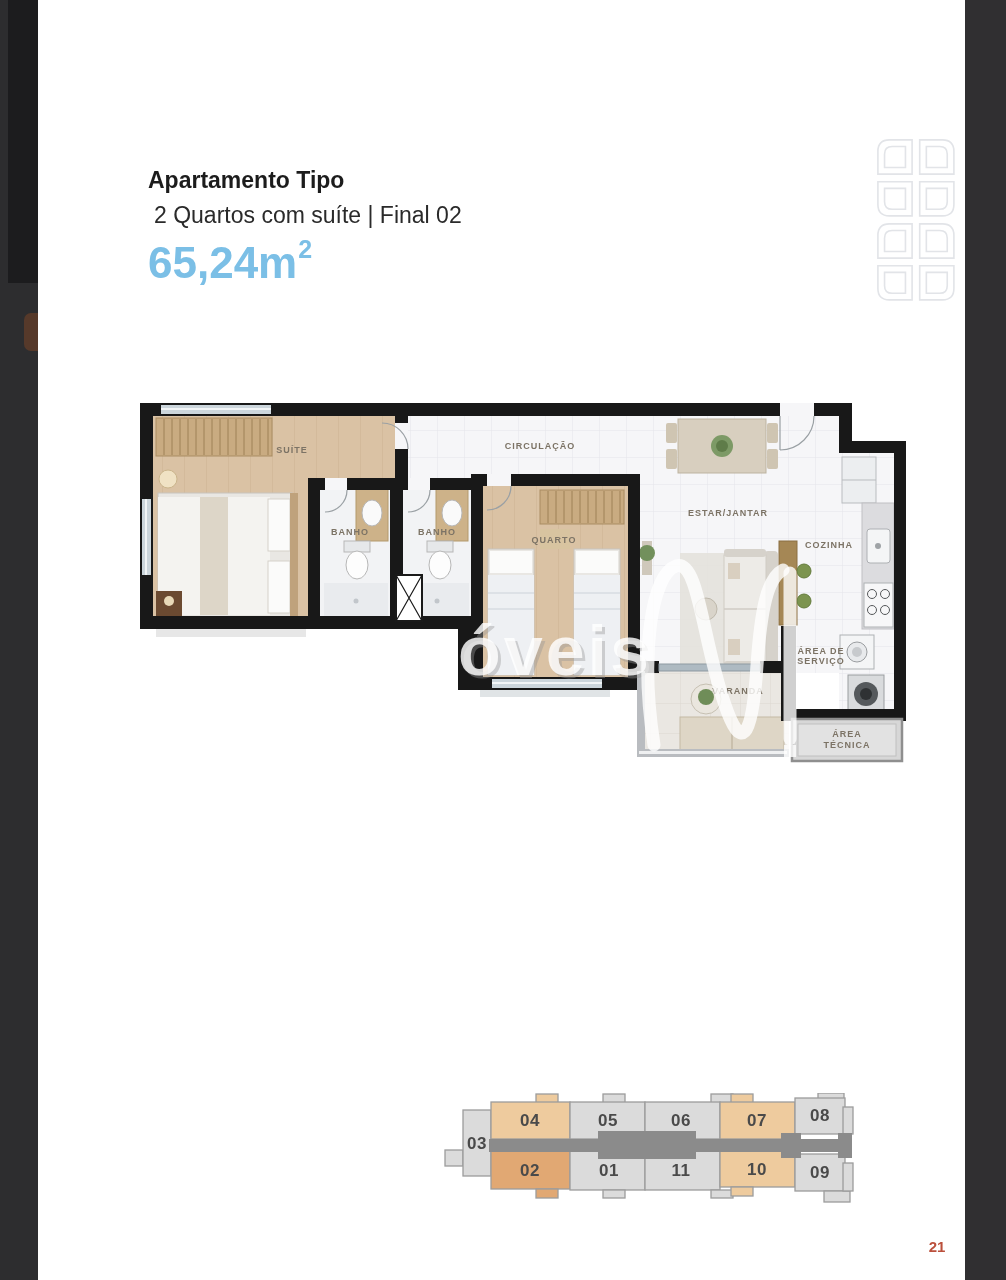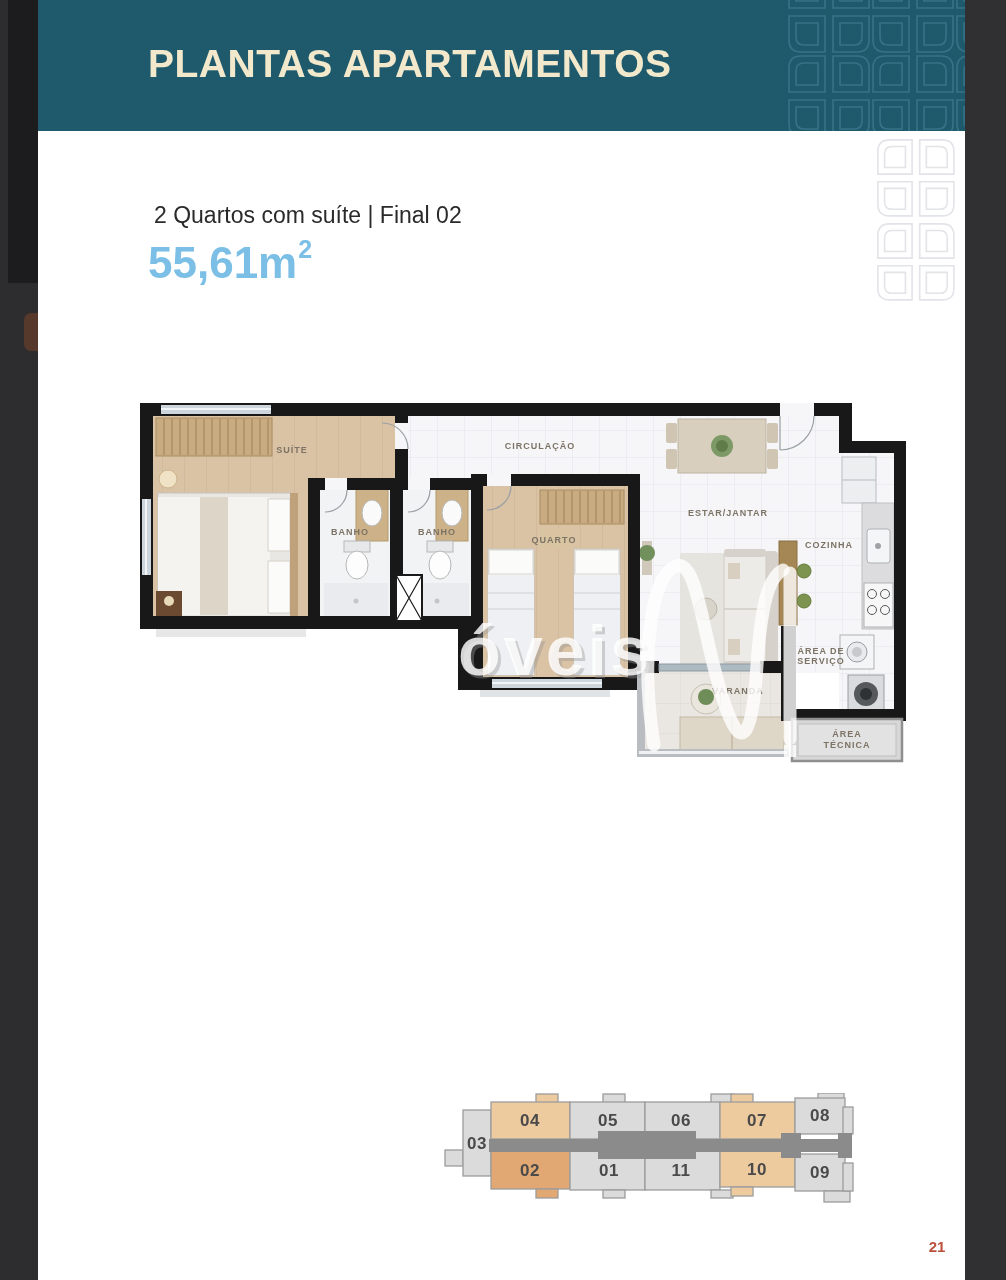--- a/index.html
+++ b/index.html
@@ -61,39 +61,29 @@
 </svg>
 
 <div class="screen">
 
   <div class="strip-left">
     <div class="strip-left-dark"></div>
     <div class="strip-left-icon"></div>
   </div>
   <div class="strip-right"></div>
 
-  <div class="header">
-    <h1>PLANTAS APARTAMENTOS</h1>
-    <svg class="pattern-teal" width="186" height="131" viewBox="0 0 186 131">
-      <use href="#flower" transform="translate(8,-30)" stroke="#377287" stroke-width="1.6"></use>
-      <use href="#flower" transform="translate(92,-30)" stroke="#377287" stroke-width="1.6"></use>
-      <use href="#flower" transform="translate(8,54)" stroke="#377287" stroke-width="1.6"></use>
-      <use href="#flower" transform="translate(92,54)" stroke="#377287" stroke-width="1.6"></use>
-      <use href="#flower" transform="translate(176,-30)" stroke="#377287" stroke-width="1.6"></use>
-      <use href="#flower" transform="translate(176,54)" stroke="#377287" stroke-width="1.6"></use>
-    </svg>
-  </div>
 
   <svg class="pattern-white" width="92" height="170" viewBox="0 0 92 170">
     <use href="#flower" transform="translate(4,2) scale(0.95)" stroke="#e2e4e8" stroke-width="1.7"></use>
     <use href="#flower" transform="translate(4,86) scale(0.95)" stroke="#e2e4e8" stroke-width="1.7"></use>
   </svg>
 
+  <div class="apt-type">Apartamento Tipo</div>
   <div class="apt-desc">2 Quartos com suíte | Final 02</div>
-  <div class="apt-area"><span>55,61</span><span>m</span><sup>2</sup></div>
+  <div class="apt-area"><span>65,24</span><span>m</span><sup>2</sup></div>
 
   <svg class="floorplan" viewBox="0 0 770 392">
     <defs>
       <pattern id="tile" width="27" height="27" patternUnits="userSpaceOnUse">
         <rect width="27" height="27" fill="#f6f6f8"></rect>
         <path d="M27,0 H0 V27" fill="none" stroke="#e5e5ea" stroke-width="1"></path>
       </pattern>
       <pattern id="tileWarm" width="30" height="30" patternUnits="userSpaceOnUse">
         <rect width="30" height="30" fill="#eae7e2"></rect>
         <path d="M30,0 H0 V30" fill="none" stroke="#dcd8d1" stroke-width="1"></path>

